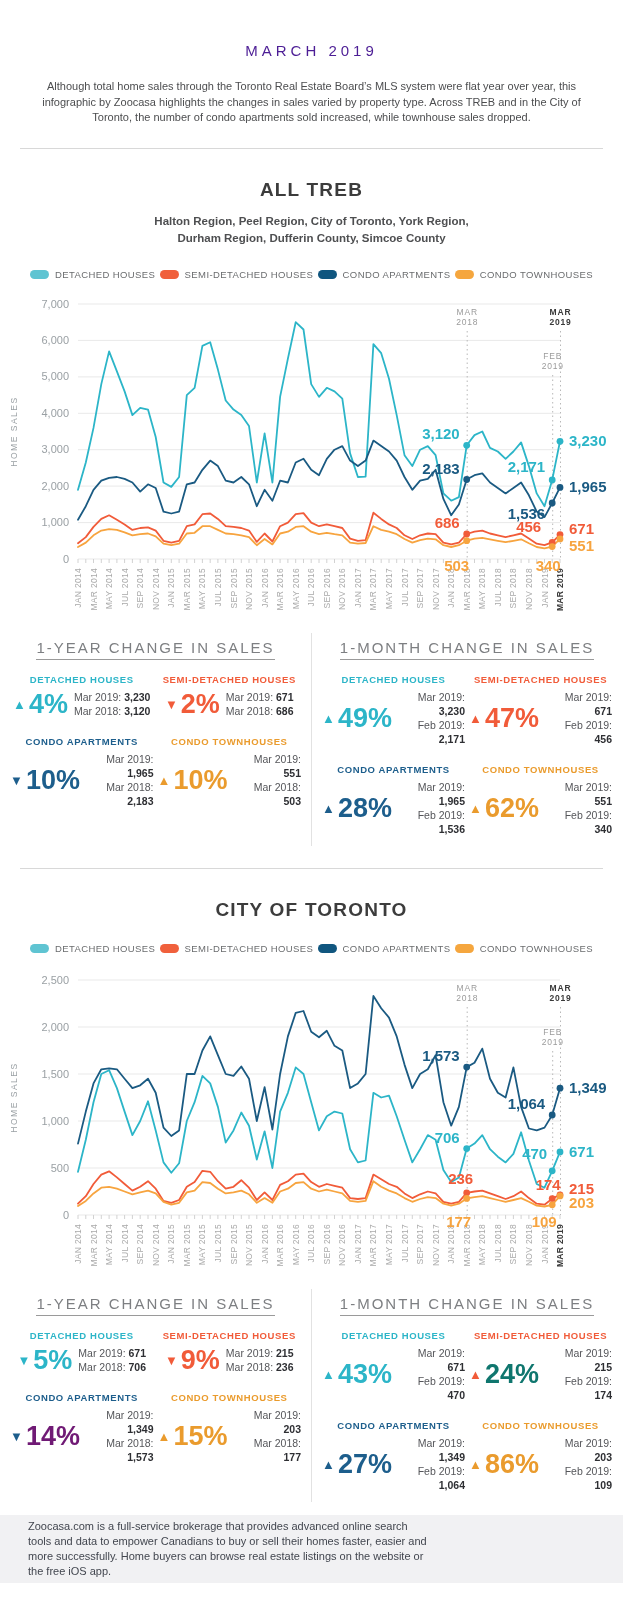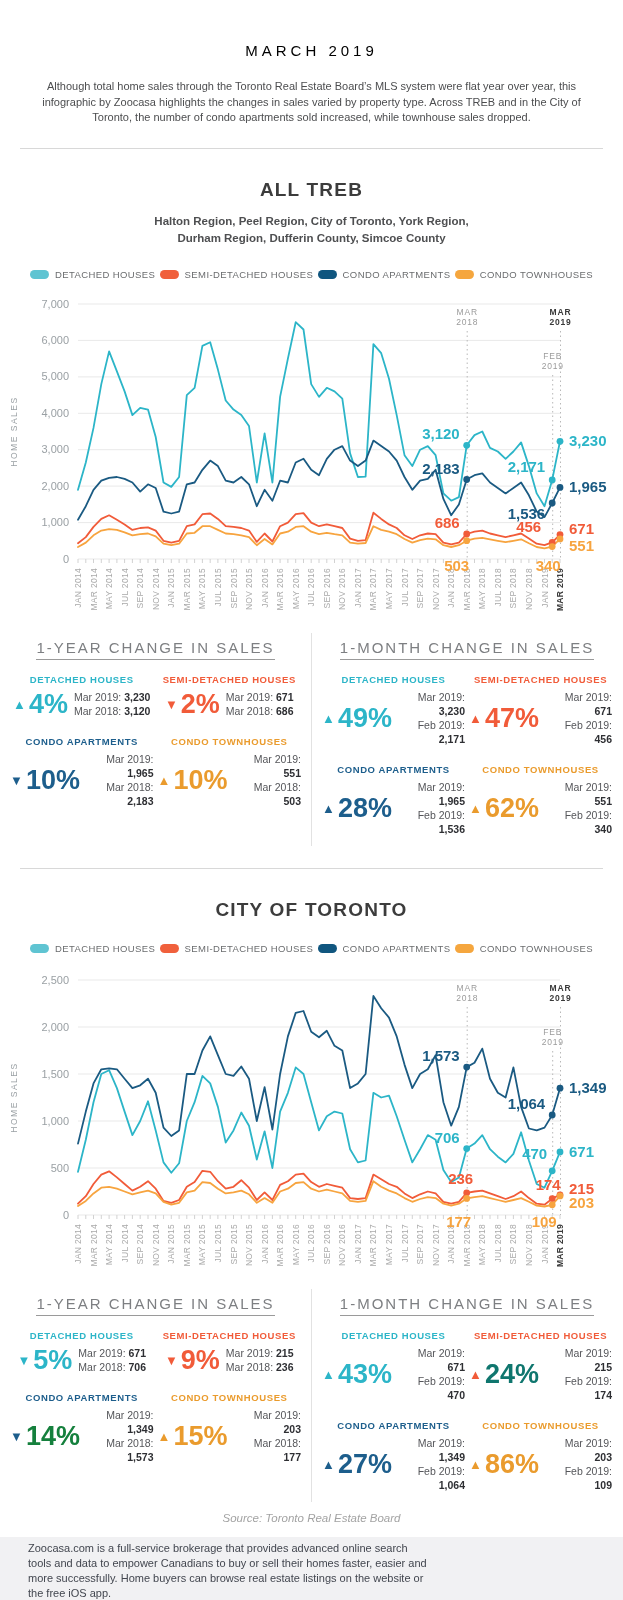--- a/index.html
+++ b/index.html
@@ -1,19 +1,19 @@
 <!DOCTYPE html>
 <html><head>
 <meta charset="utf-8">
 <style>
   html,body{margin:0;padding:0;background:#ffffff;}
   .page{width:623px;background:#ffffff;font-family:"Liberation Sans","DejaVu Sans",sans-serif;color:#3a3a3a;overflow:hidden;}
   .hdr{padding-top:26px;text-align:center;}
   .title{font-size:27px;font-weight:bold;color:#3c3c3c;margin:0;letter-spacing:0.2px;}
-  .subtitle{margin-top:16px;font-size:15px;color:#000000;letter-spacing:4px;}
+  .subtitle{margin-top:16px;font-size:15px;color:#4c1d95;letter-spacing:4px;}
   .intro{margin:20px auto 0;width:540px;font-size:11px;line-height:1.42;color:#4c4d4f;text-align:center;}
   hr.rule{border:none;border-top:1px solid #d8d8d8;margin:22px 20px 0;}
   .section-title{margin:30px 0 0;font-size:19px;font-weight:bold;letter-spacing:1.2px;text-align:center;color:#3c3c3c;}
   .region-sub{margin:12px auto 0;font-size:11.5px;font-weight:bold;color:#4e4f51;line-height:1.5;white-space:pre-line;text-align:center;}
   .region-sub:empty{display:none;}
   .legend{display:flex;justify-content:space-between;align-items:center;padding:0 30px;margin-top:22px;}
   .legend-item{display:flex;align-items:center;}
   .chip{width:19px;height:9px;border-radius:5px;flex:0 0 auto;}
   .legend-label{font-size:9.5px;color:#6a6c6e;letter-spacing:0.4px;margin-left:6px;white-space:nowrap;}
   .chart{margin-top:12px;}
@@ -514,21 +514,21 @@
                 <div class="vals">
                   <div>Mar 2019: <b>215</b></div>
                   <div>Mar 2018: <b>236</b></div>
                 </div>
               </div>
             </div>
             <div class="card">
               <div class="cat" style="color: rgb(29, 94, 140);">CONDO APARTMENTS</div>
               <div class="statline">
                 <span class="arrow" style="color: rgb(29, 94, 140);">▼</span>
-                <span class="pct" style="color: #15803d;">14%</span>
+                <span class="pct" style="color: #701a75;">14%</span>
                 <div class="vals">
                   <div>Mar 2019: <b>1,349</b></div>
                   <div>Mar 2018: <b>1,573</b></div>
                 </div>
               </div>
             </div>
             <div class="card">
               <div class="cat" style="color: rgb(234, 155, 45);">CONDO TOWNHOUSES</div>
               <div class="statline">
                 <span class="arrow" style="color: rgb(234, 155, 45);">▲</span>
@@ -586,21 +586,20 @@
                   <div>Mar 2019: <b>203</b></div>
                   <div>Feb 2019: <b>109</b></div>
                 </div>
               </div>
             </div>
           </div>
         </div>
       </div>
   </div>
 
-  <div class="source">Source: Toronto Real Estate Board</div>
 
   <div class="footer">
     <div class="footer-inner">
       <div class="footer-text">Zoocasa.com is a full-service brokerage that provides advanced online search tools and data to empower Canadians to buy or sell their homes faster, easier and more successfully. Home buyers can browse real estate listings on the website or the free iOS app.</div>
 
     </div>
   </div>
 
 </div>
 

